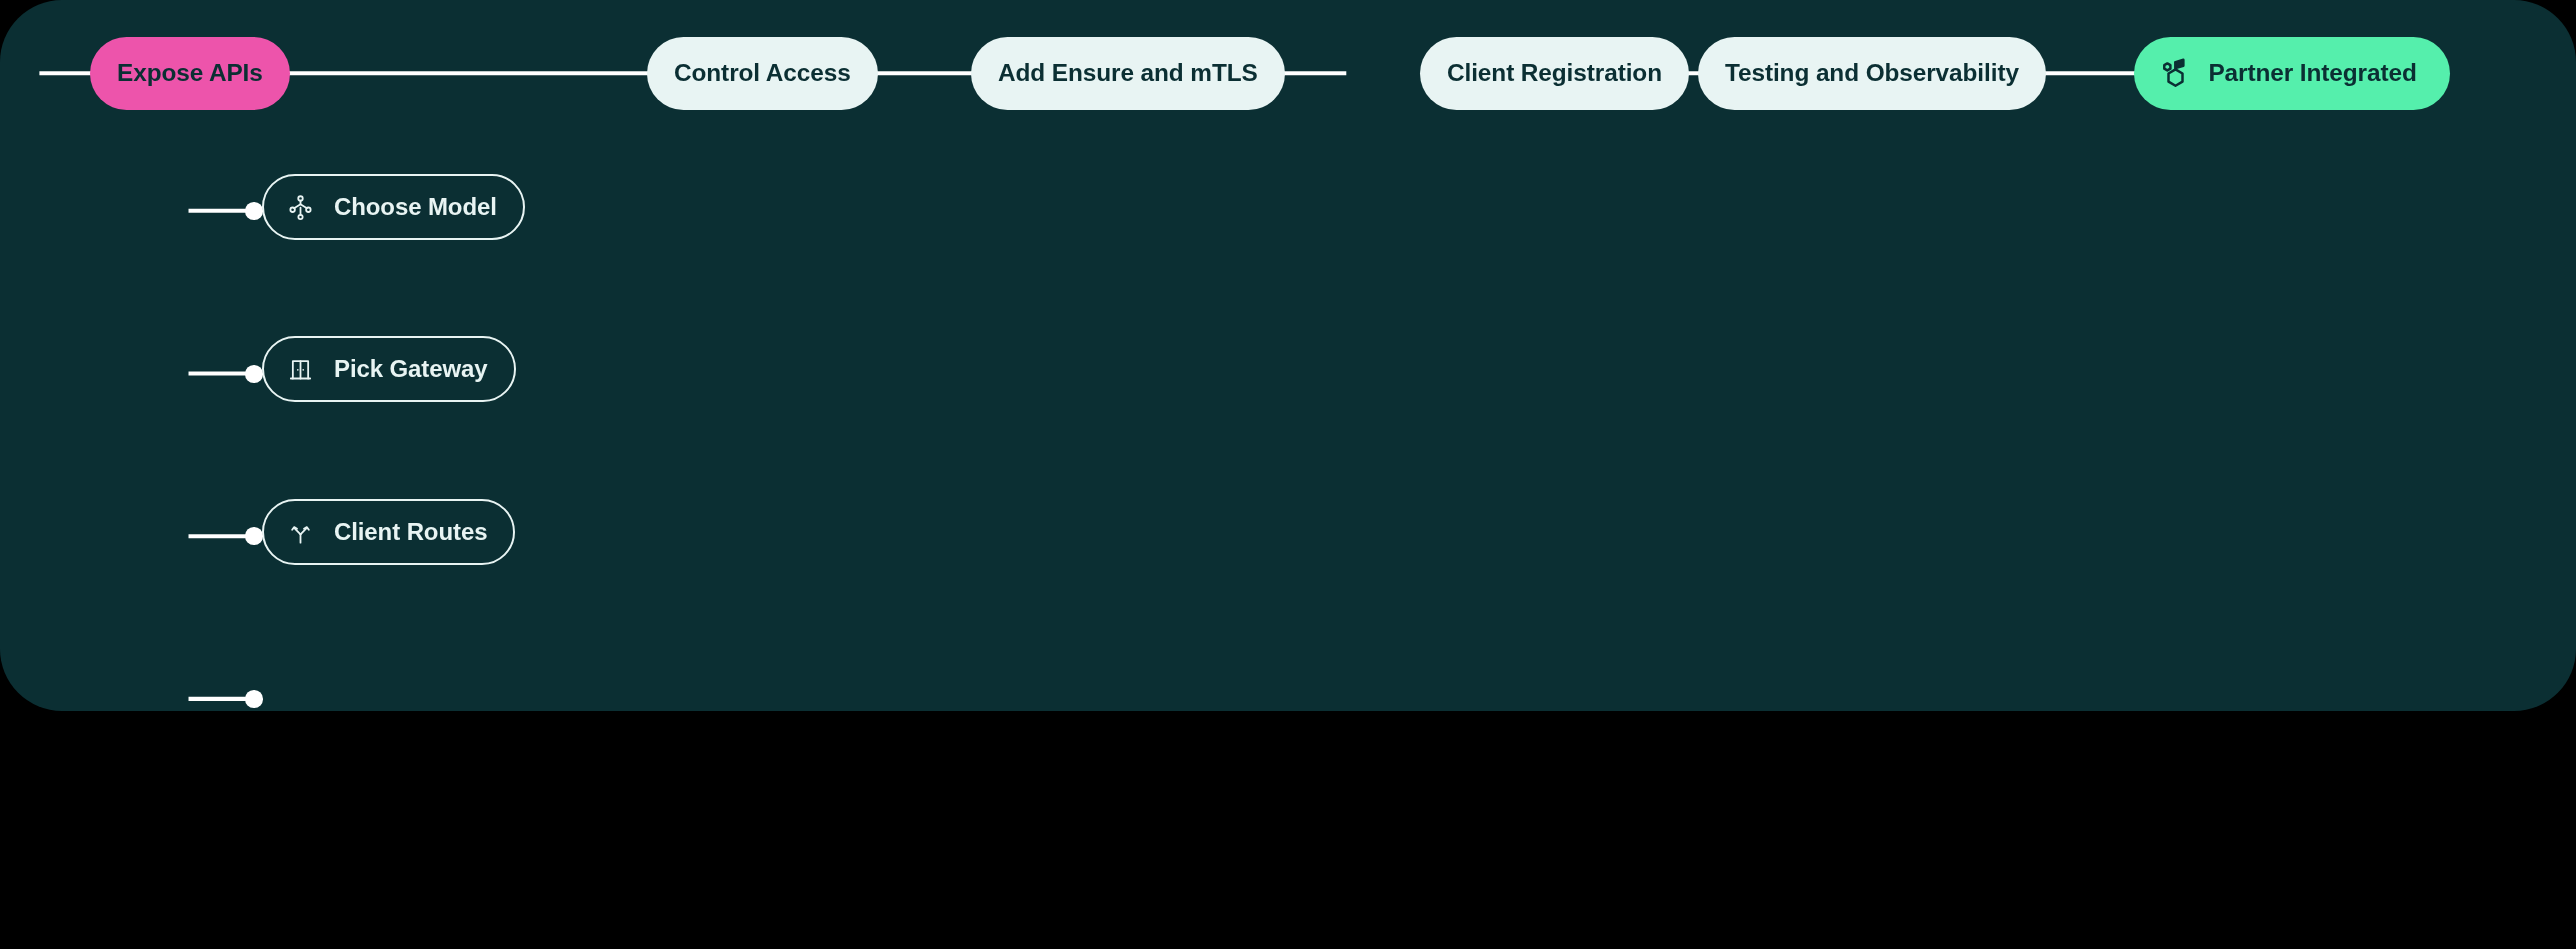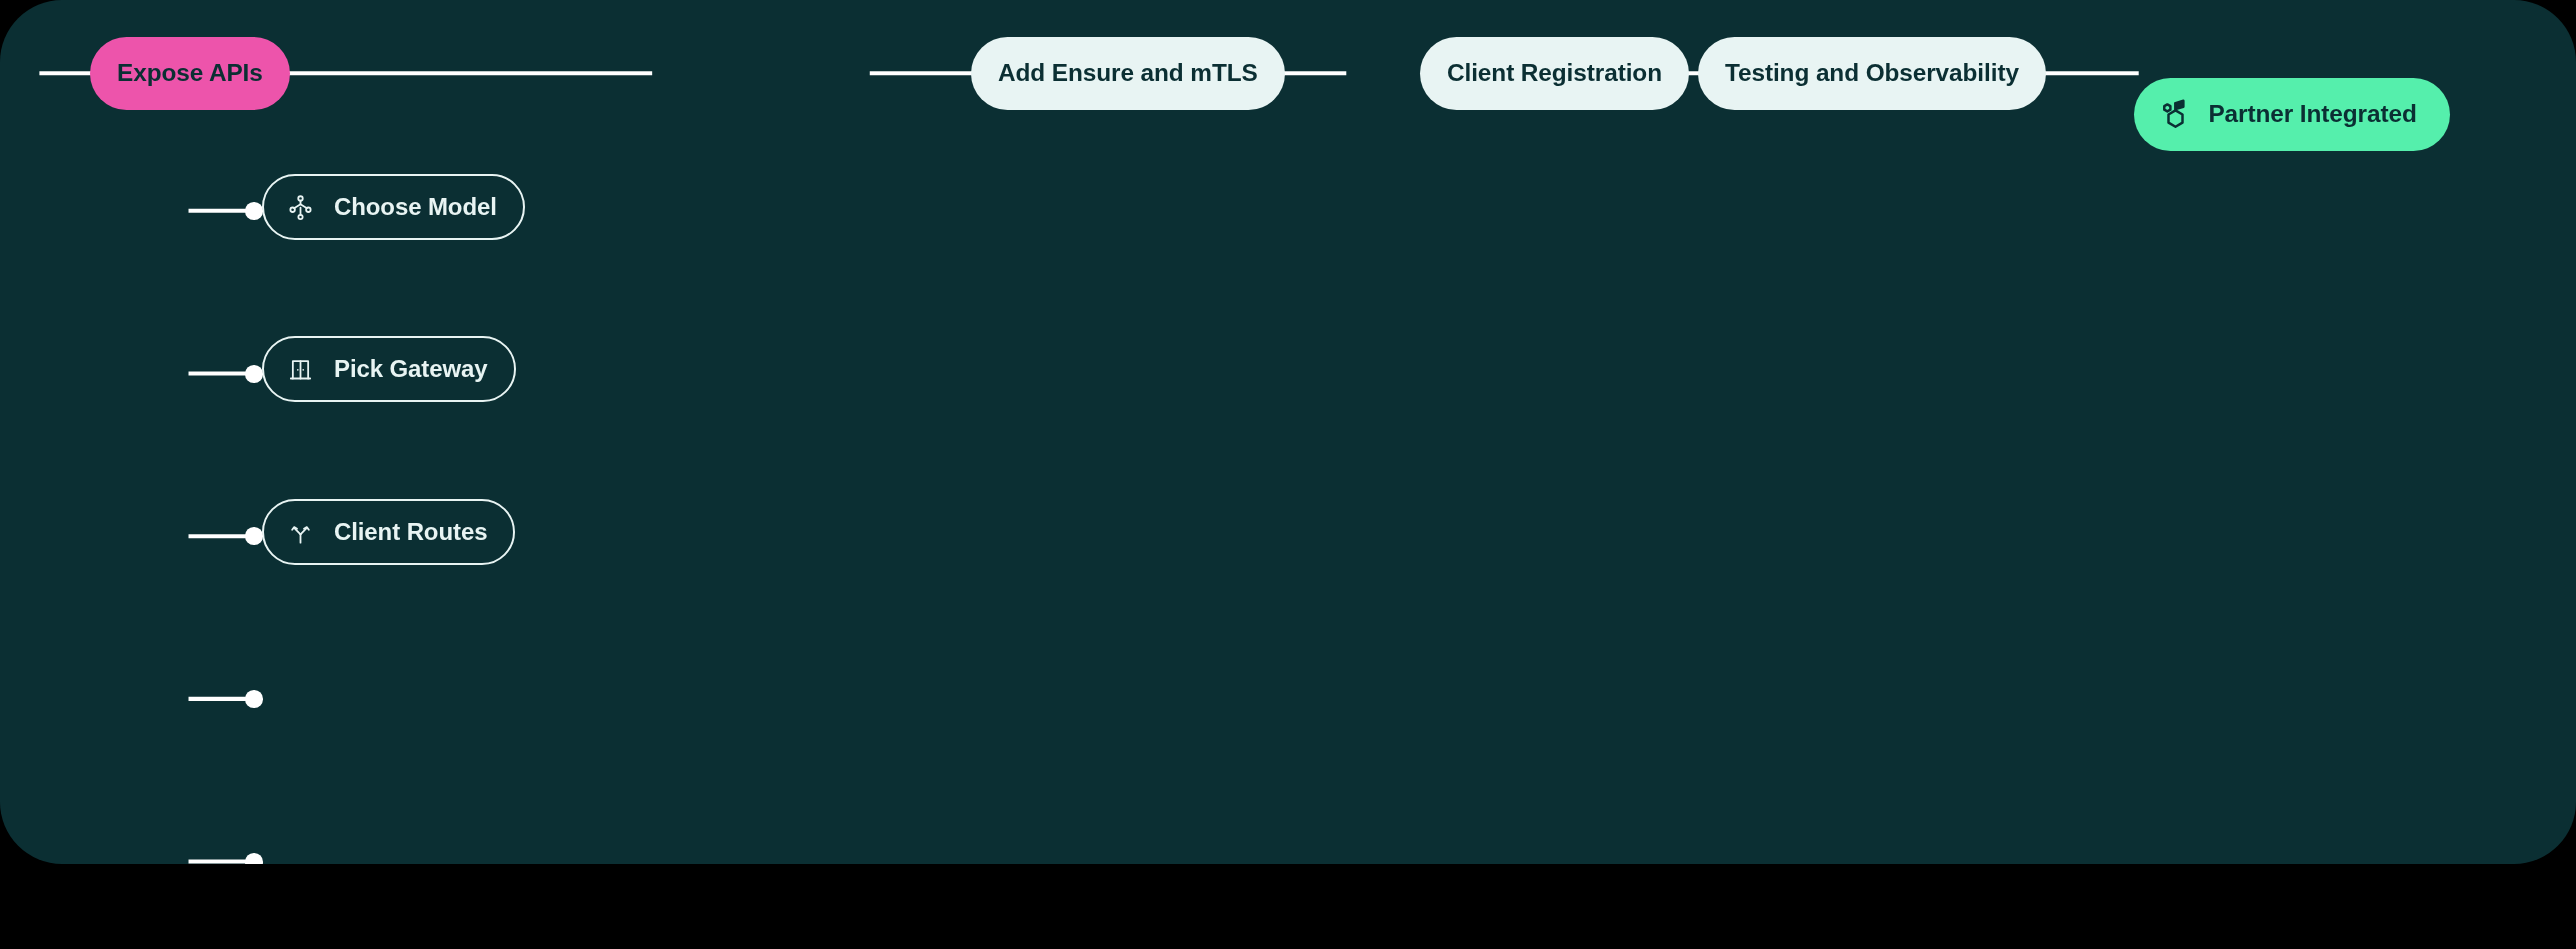--- a/index.html
+++ b/index.html
@@ -9,21 +9,21 @@
     width: 2576px;
     height: 949px;
     background: #000000;
     font-family: "Liberation Sans", sans-serif;
     overflow: hidden;
   }
 
   #canvas {
     position: relative;
     width: 2576px;
-    height: 864px;
+    height: 711px;
     background: #0b2f33;
     border-radius: 62px;
     overflow: hidden;
   }
 
   #edge-layer {
     position: absolute;
     inset: 0;
     width: 2576px;
     height: 949px;
@@ -59,21 +59,20 @@
     color: #0b2f33;
   }
   .stage.middle {
     background: #e8f4f3;
     color: #0b2f33;
   }
   .stage.finish {
     background: #55efac;
     color: #0b2f33;
     padding: 0 33px 0 24.4px;
-    margin-top: 41px;
   }
 
   
   .task {
     height: 66px;
     padding: 0 26px 0 23px;
     background: transparent;
     border: 2px solid #e8f4f3;
     color: #e8f4f3;
     font-size: 24px;
@@ -139,20 +138,23 @@
       <line x1="278" y1="791" x2="378" y2="791"></line>
       <line x1="278" y1="1031" x2="378" y2="1031"></line>
       <line x1="278" y1="1271" x2="378" y2="1271"></line>
     </g>
   </svg>
 
   <div class="node stage start" style="left:90px; top:37px;">
     <span class="node-label">Expose APIs</span>
   </div>
 
+  <div class="node stage middle" style="left:647px; top:37px;">
+    <span class="node-label">Control Access</span>
+  </div>
 
   <div class="node stage middle" style="left:971px; top:37px;">
     <span class="node-label">Add Ensure and mTLS</span>
   </div>
 
   <div class="node stage middle" style="left:1420px; top:37px;">
     <span class="node-label">Client Registration</span>
   </div>
 
   <div class="node stage middle" style="left:1698px; top:37px;">

